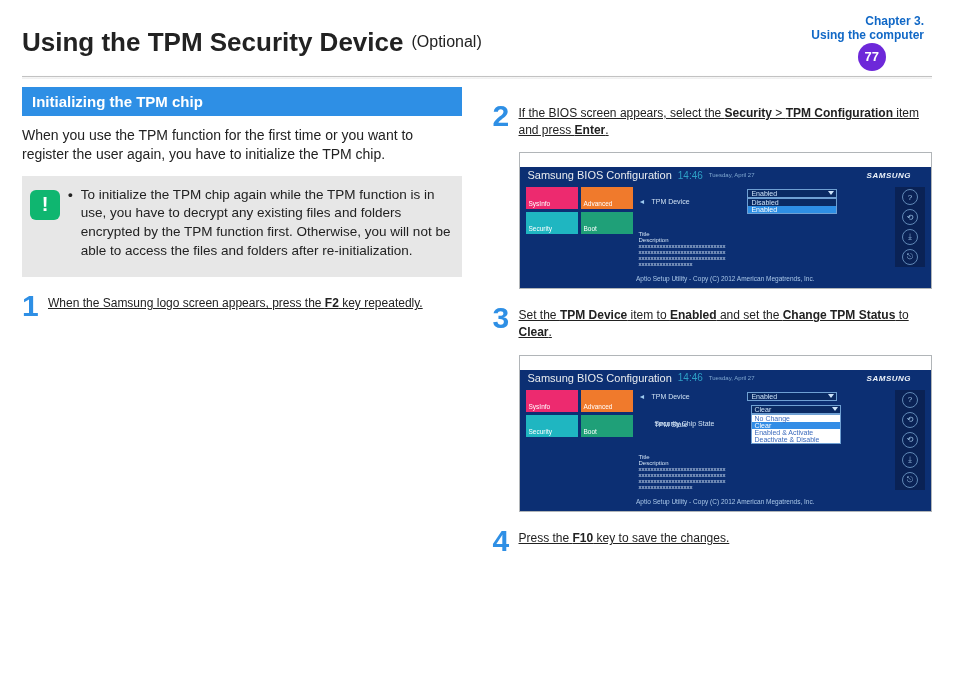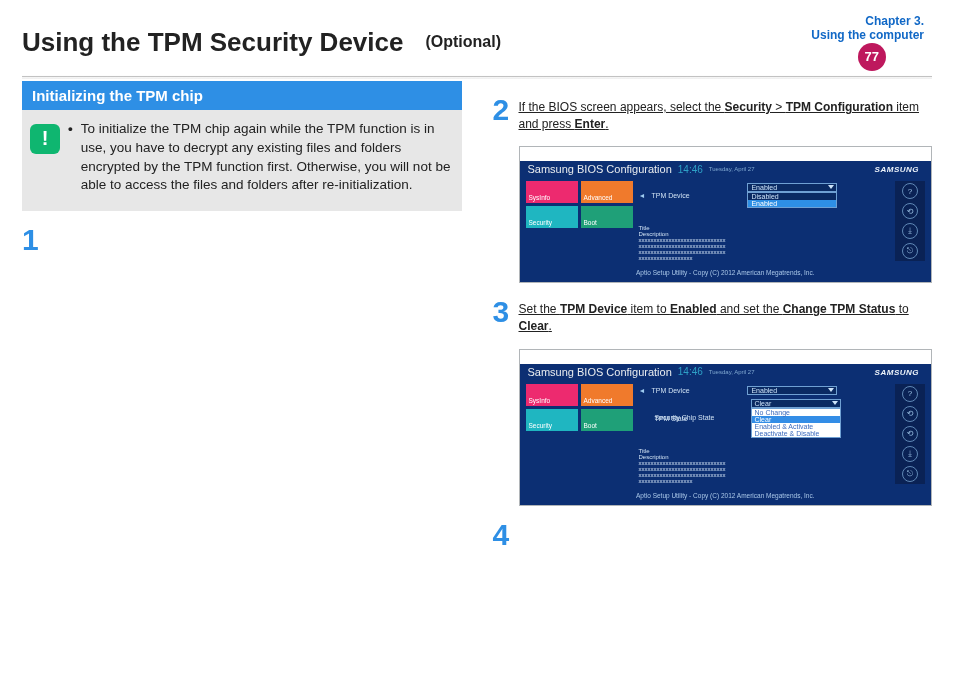--- a/index.html
+++ b/index.html
@@ -2,29 +2,29 @@
 <html><head>
 <meta charset="utf-8">
 <style>
   * { box-sizing: border-box; margin: 0; padding: 0; }
   body { font-family: "Segoe UI", Arial, sans-serif; width: 954px; background: #fff; color: #222; }
   .page { padding: 14px 22px; }
 
   
   .hdr { display: flex; align-items: center; }
   .hdr-title { font-size: 26px; font-weight: bold; }
-  .hdr-optional { font-size: 16px; font-weight: bold; margin-left: 22px; }
+  .hdr-optional { font-size: 16px; font-weight: normal; margin-left: 8px; }
   .hdr-right { margin-left: auto; display: flex; align-items: center; flex-direction: column; }
   .hdr-chap { text-align: right; font-size: 12px; font-weight: bold; color: #1168c6; line-height: 1.2; margin-right: 8px; }
-  .hdr-pg { width: 28px; height: 28px; border-radius: 50%; background: #be185d; color: #fff; font-size: 13px; display: flex; align-items: center; justify-content: center; font-weight: bold; }
+  .hdr-pg { width: 28px; height: 28px; border-radius: 50%; background: #6d28d9; color: #fff; font-size: 13px; display: flex; align-items: center; justify-content: center; font-weight: bold; }
   .hrline { height: 6px; border-bottom: 1px solid #c7c7c7; position: relative; }
   .hrline::after { content:""; position:absolute; left:0; right:0; bottom:-3px; height:4px; background:linear-gradient(#0000, #0001);}
 
   
-  .cols { display:flex; gap: 31px; margin-top: 4px;}
+  .cols { display:flex; gap: 31px; margin-top: 10px;}
   .col { flex: 1; }
 
   .blue-hdr { background: #2e8fe5; color:#fff; font-weight:bold; padding:6px 10px; font-size:15px; }
   .para { font-size:14px; margin:10px 0 12px; line-height:1.35;}
 
   
   .note { background:#e7e7e7; display:flex; padding:10px 10px 10px 0; }
   .note-icon { width:30px; height:30px; border-radius:6px; background:#0fb670; color:#fff; font-weight:bold; display:flex; align-items:center; justify-content:center; font-size:20px; margin:4px 8px 0 8px; flex:0 0 auto;}
   .note ul { list-style: none; padding:0; }
   .note li { font-size:13.5px; line-height:1.4; display:flex; margin-bottom:6px;}
@@ -54,21 +54,21 @@
   .bios-drop { border:1px solid #6fa0d3; background:#0a2a63; width:90px; font-size:7px; margin-top:0;}
   .bios-drop .opt { padding:0 3px; color:#cde3f9;}
   .bios-drop .opt.sel { background:#2e8fe5; color:#fff;}
   .bios-drop.white { background:#fff; color:#0c2f73;}
   .bios-drop.white .opt { color:#3c6bbd;}
   .bios-drop.white .opt.sel { background:#338de6; color:#fff;}
   .bios-right { width:30px; background:#0a2255; display:flex; flex-direction:column; align-items:center; padding:2px 0; gap:4px;}
   .ricon { width:16px; height:16px; border:1px solid #5f88b6; border-radius:50%; color:#9bc0e4; font-size:8px; display:flex; align-items:center; justify-content:center;}
   .bios-desc { position:absolute; bottom:0; left:0; font-size:6px; color:#cfe1f3;}
   .bios-foot { text-align:center; font-size:6.5px; color:#a9c7e8; padding:4px 0 6px;}
-  .samsung { position:absolute; right:12px; top:18px; font-style:italic; letter-spacing:.5px; font-size:8px; color:#eef4fb; font-weight:bold;}
+  .samsung { position:absolute; right:20px; top:18px; font-style:italic; letter-spacing:.5px; font-size:8px; color:#eef4fb; font-weight:bold;}
   .arrow::after{content:"";border-left:4px solid #cde3f9;border-top:3px solid transparent;border-bottom:3px solid transparent;display:inline-block;transform:rotate(90deg);}
 </style>
 </head>
 <body>
 
 <div class="page">
 
   <div class="hdr">
     <span class="hdr-title">Using the TPM Security Device</span>
     <span class="hdr-optional">(Optional)</span>
@@ -79,33 +79,37 @@
       </div>
       <div class="hdr-pg">77</div>
     </div>
   </div>
   <div class="hrline"></div>
 
   <div class="cols">
 
     <div class="col">
       <div class="blue-hdr">Initializing the TPM chip</div>
+      <p class="para">When you use the TPM function for the first time or you want to register the user again, you have to initialize the TPM chip.</p>
 
       <div class="note">
         <div class="note-icon">!</div>
         <ul>
           <li>
               <span>To initialize the TPM chip again while the TPM function is in use, you have to decrypt any existing files and folders encrypted by the TPM function first. Otherwise, you will not be able to access the files and folders after re-initialization.</span>
             </li>
         </ul>
       </div>
 
       <div class="step">
         <div class="step-num">1</div>
         <div class="step-body">
+          <p>
+            <span>When the Samsung logo screen appears, press the </span><b>F2</b><span> key repeatedly.</span>
+          </p>
         </div>
       </div>
     </div>
 
     <div class="col">
       <div class="step">
         <div class="step-num">2</div>
         <div class="step-body">
           <p>
             <span>If the BIOS screen appears, select the </span><b>Security</b><span> &gt; </span><b>TPM Configuration</b><span> item and press </span><b>Enter</b><span>.</span>
@@ -230,17 +234,22 @@
             <div class="ricon">⟲</div>
             <div class="ricon">⤓</div>
             <div class="ricon">⎋</div>
           </div>
         </div>
         <div class="bios-foot">Aptio Setup Utility - Copy (C) 2012 American Megatrends, Inc.</div>
       </div>
 
       <div class="step">
         <div class="step-num">4</div>
+        <div class="step-body">
+          <p>
+            <span>Press the </span><b>F10</b><span> key to save the changes.</span>
+          </p>
+        </div>
       </div>
 
     </div>
   </div>
 </div>
 
 </body></html>

